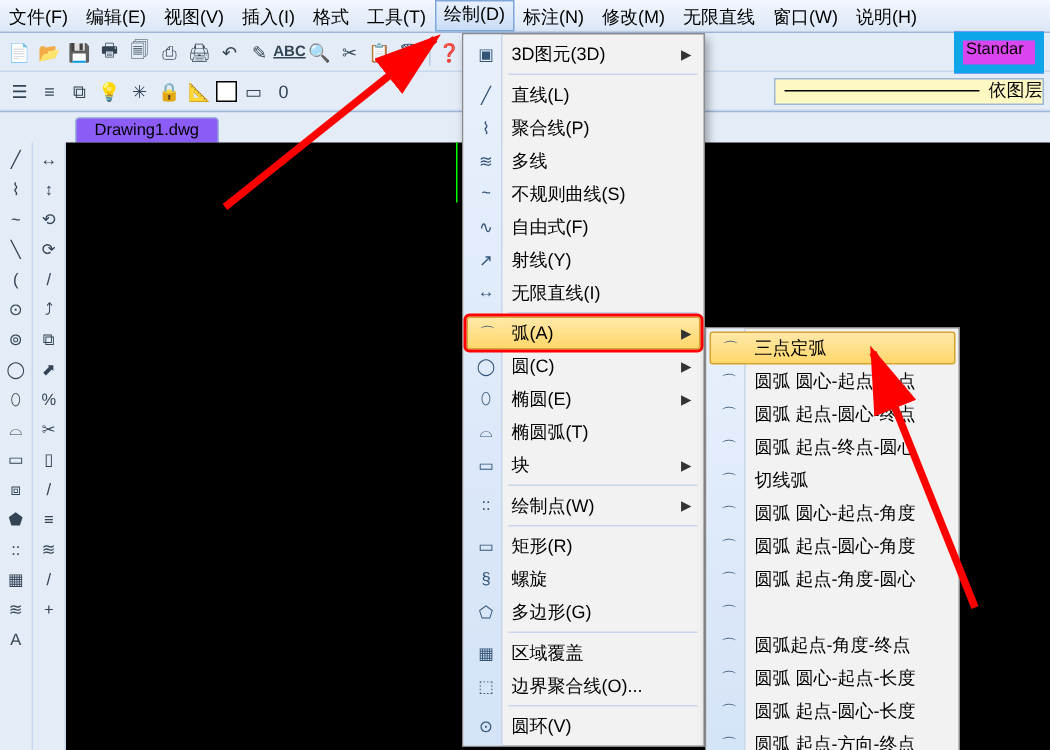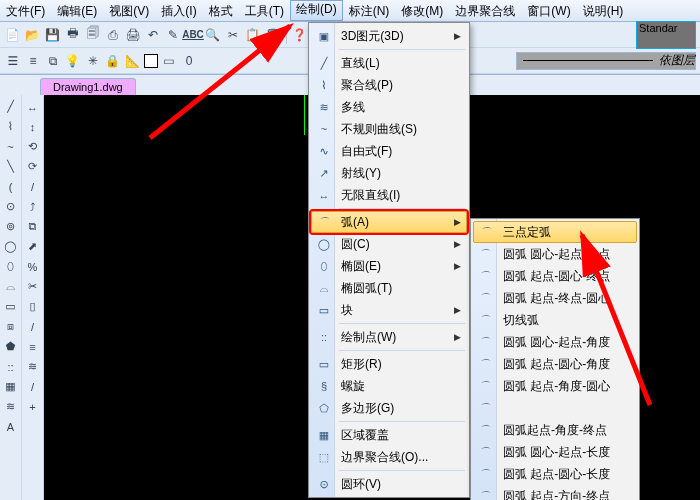--- a/index.html
+++ b/index.html
@@ -4,26 +4,26 @@
 <style>
   * { box-sizing: border-box; margin: 0; padding: 0; font-family: "Microsoft YaHei", SimSun, sans-serif; font-size: 12px; }
   body { width: 700px; height: 500px; background: #eef3fa; overflow: hidden; position: relative; }
   .menubar { display: flex; background: linear-gradient(#f3f7fe,#dbe7f7); border-bottom: 1px solid #9cb6d8; height: 22px; text-align: center; }
   .menu-item { padding: 3px 6px; cursor: default; white-space: nowrap; }
   .menu-item.active { background: linear-gradient(#e8f0fc,#c9ddf7); border: 1px solid #7da7d9; padding: 0 5px; }
   .toolbars { background: #e3ecf7; border-bottom: 1px solid #9cb6d8; }
   .tb-row { display: flex; align-items: center; height: 26px; padding: 0 4px; gap: 2px; border-bottom: 1px solid #c8d8ec; }
   .tb-btn { width: 18px; height: 18px; display: flex; align-items: center; justify-content: center; font-size: 12px; color: #345; border: 1px solid transparent; cursor: default; }
   .sep { width: 1px; height: 18px; background: #b5c9e2; margin: 0 2px; }
-  .style-combo { margin-left: auto; border: 1px solid #0ea5e9; background: #737373; height: 28px; width: 60px; font-size: 11px; padding: 0 2px; overflow: hidden; }
+  .style-combo { margin-left: auto; border: 6px solid #0ea5e9; background: #d946ef; height: 28px; width: 60px; font-size: 11px; padding: 0 2px; overflow: hidden; }
   .color-sw { width: 14px; height: 14px; background: #fff; border: 1px solid #000; }
-  .layer-combo { margin-left: auto; border: 1px solid #9cb6d8; background: #a3a3a3; height: 18px; width: 180px; display: flex; align-items: center; font-style: italic; }
+  .layer-combo { margin-left: auto; border: 1px solid #9cb6d8; background: #fef9c3; height: 18px; width: 180px; display: flex; align-items: center; }
   .layer-combo .line { flex: 1; height: 1px; background: #000; margin: 0 6px; }
   .tab-strip { display: flex; align-items: flex-end; padding-left: 40px; height: 20px; background: #e3ecf7; }
-  .doc-tab { background: #f0abfc; border: 1px solid #9cb6d8; border-bottom: none; padding: 2px 12px; font-size: 11px; border-radius: 3px 3px 0 0; }
+  .doc-tab { background: #8b5cf6; border: 1px solid #9cb6d8; border-bottom: none; padding: 2px 12px; font-size: 11px; border-radius: 3px 3px 0 0; margin-left: 10px; }
   .workspace { display: flex; height: calc(500px - 22px - 52px - 20px); }
   .left-tools, .left-tools2 { width: 22px; background: #e3ecf7; display: flex; flex-direction: column; gap: 3px; padding: 3px 2px; border-right: 1px solid #c8d8ec; }
   .vbtn { width: 17px; height: 17px; display: flex; align-items: center; justify-content: center; font-size: 11px; color: #345; cursor: default; }
   .canvas { flex: 1; background: #000; position: relative; }
   .y-axis { position: absolute; left: 260px; top: 0; width: 1px; height: 40px; background: #0f0; }
   
   .dropdown { position: absolute; background: #f2f2f2; border: 1px solid #8a8a8a; box-shadow: 2px 3px 6px rgba(0,0,0,.35); padding: 2px; }
   .dropdown-main { left: 308px; top: 22px; width: 162px; }
   .dd-iconcol { position: absolute; left: 0; top: 0; bottom: 0; width: 26px; background: linear-gradient(#e8f0fc,#d4e3f7); border-right: 1px solid #c7d6ea; }
   .dd-item { position: relative; display: flex; align-items: center; height: 22px; padding-left: 30px; padding-right: 6px; white-space: nowrap; cursor: default; }
@@ -46,21 +46,21 @@
 <div class="menubar" id="menubar">
     <div class="menu-item">文件(F)</div>
     <div class="menu-item">编辑(E)</div>
     <div class="menu-item">视图(V)</div>
     <div class="menu-item">插入(I)</div>
     <div class="menu-item">格式</div>
     <div class="menu-item">工具(T)</div>
     <div class="menu-item active">绘制(D)</div>
     <div class="menu-item">标注(N)</div>
     <div class="menu-item">修改(M)</div>
-    <div class="menu-item">边界聚合线</div>
+    <div class="menu-item">无限直线</div>
     <div class="menu-item">窗口(W)</div>
     <div class="menu-item">说明(H)</div>
   </div>
 
 <div class="toolbars">
   <div class="tb-row" id="tbrow1">
   <div class="tb-btn">📄</div>
       <div class="tb-btn">📂</div>
       <div class="tb-btn">💾</div>
       <div class="tb-btn">🖶</div>

